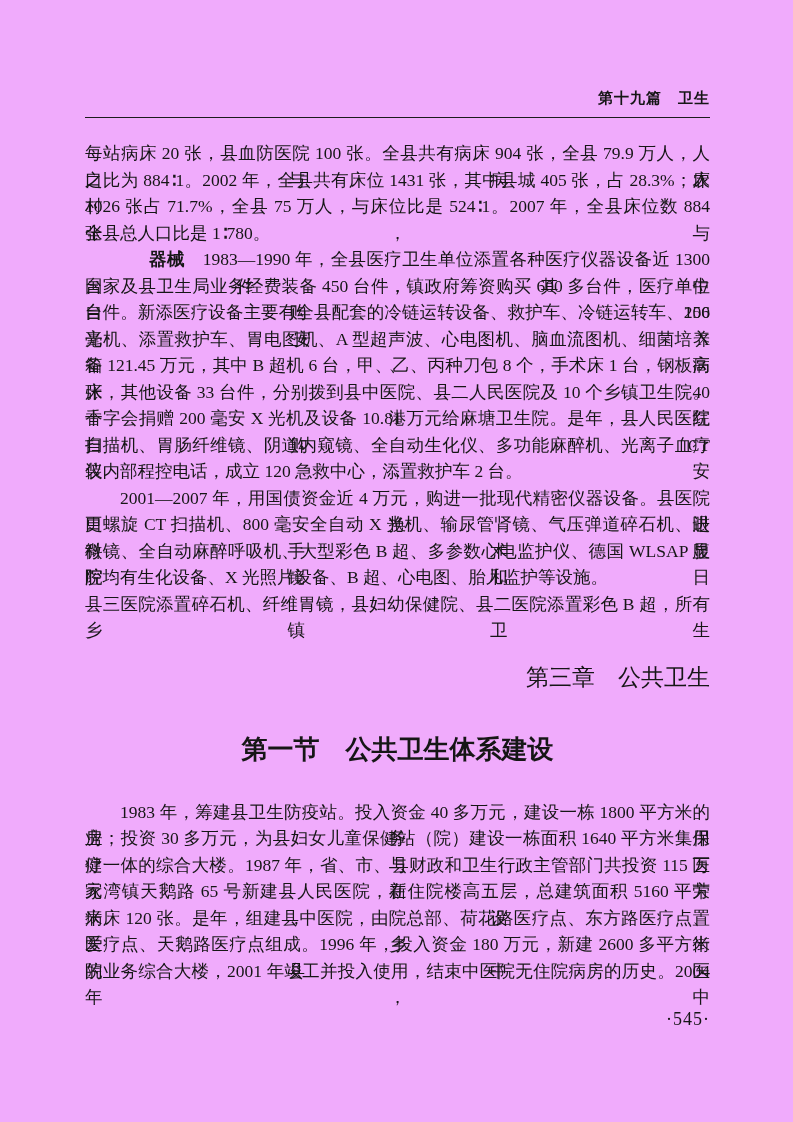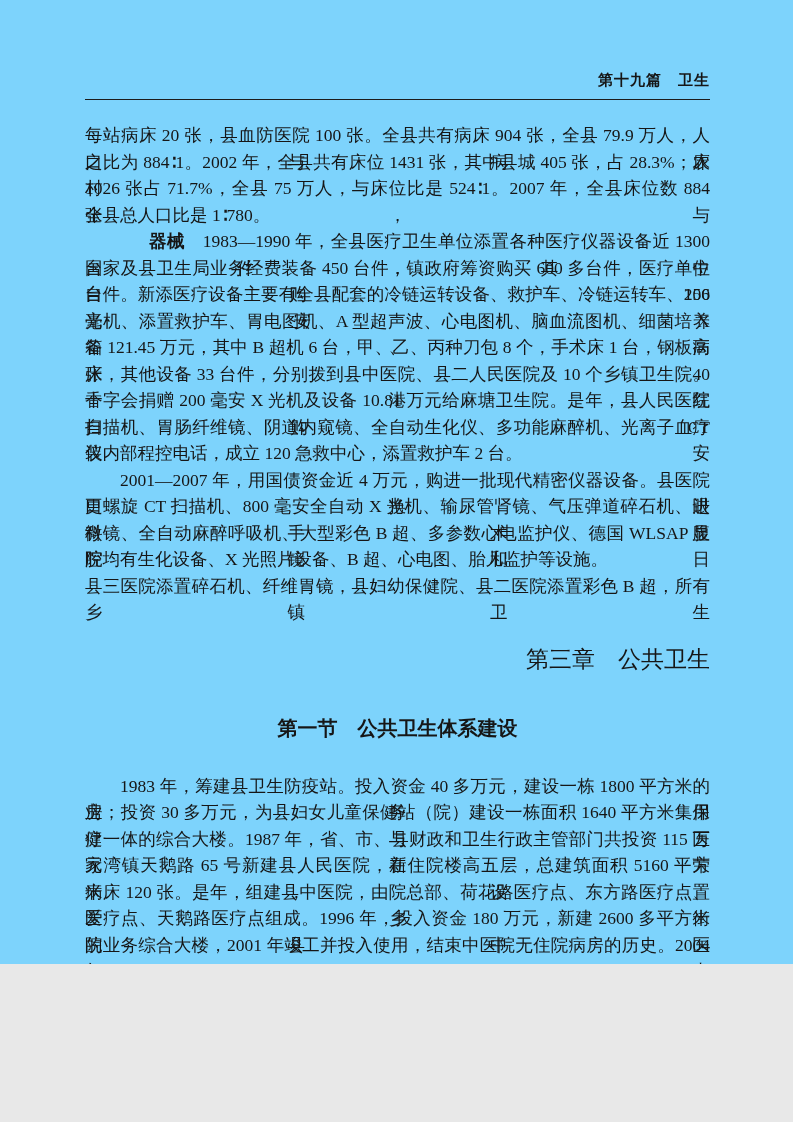--- a/index.html
+++ b/index.html
@@ -3,26 +3,26 @@
 <meta charset="utf-8">
 <style>
   html, body {
     margin: 0;
     padding: 0;
     background: #e8e8e8;
   }
   .page {
     position: relative;
     width: 793px;
-    height: 964px;
+    height: 1122px;
     margin: 0 auto;
     box-sizing: border-box;
-    background: #7dd3fc;
+    background: #f0abfc;
     color: #161616;
-    padding: 70px 83px 0 85px;
+    padding: 88px 83px 0 85px;
     font-family: "Liberation Serif", "DejaVu Serif", serif;
     overflow: hidden;
   }
   .running-head {
     text-align: right;
     font-size: 15px;
     font-weight: bold;
     line-height: 20px;
     letter-spacing: 1px;
   }
@@ -48,21 +48,21 @@
   .lead { font-weight: bold; margin-left: 29px; }
   .chapter-heading {
     font-size: 23px;
     font-weight: normal;
     text-align: right;
     margin: 46px 0 0 0;
     line-height: 1.3;
     font-family: "Liberation Serif", "DejaVu Serif", serif;
   }
   .section-heading {
-    font-size: 20px;
+    font-size: 26px;
     font-weight: bold;
     text-align: center;
     margin: 40px 0 32px 0;
     line-height: 1.3;
     font-family: "Liberation Sans", "DejaVu Sans", sans-serif;
   }
   .page-number {
     text-align: right;
     font-size: 18px;
     margin-top: 25px;

